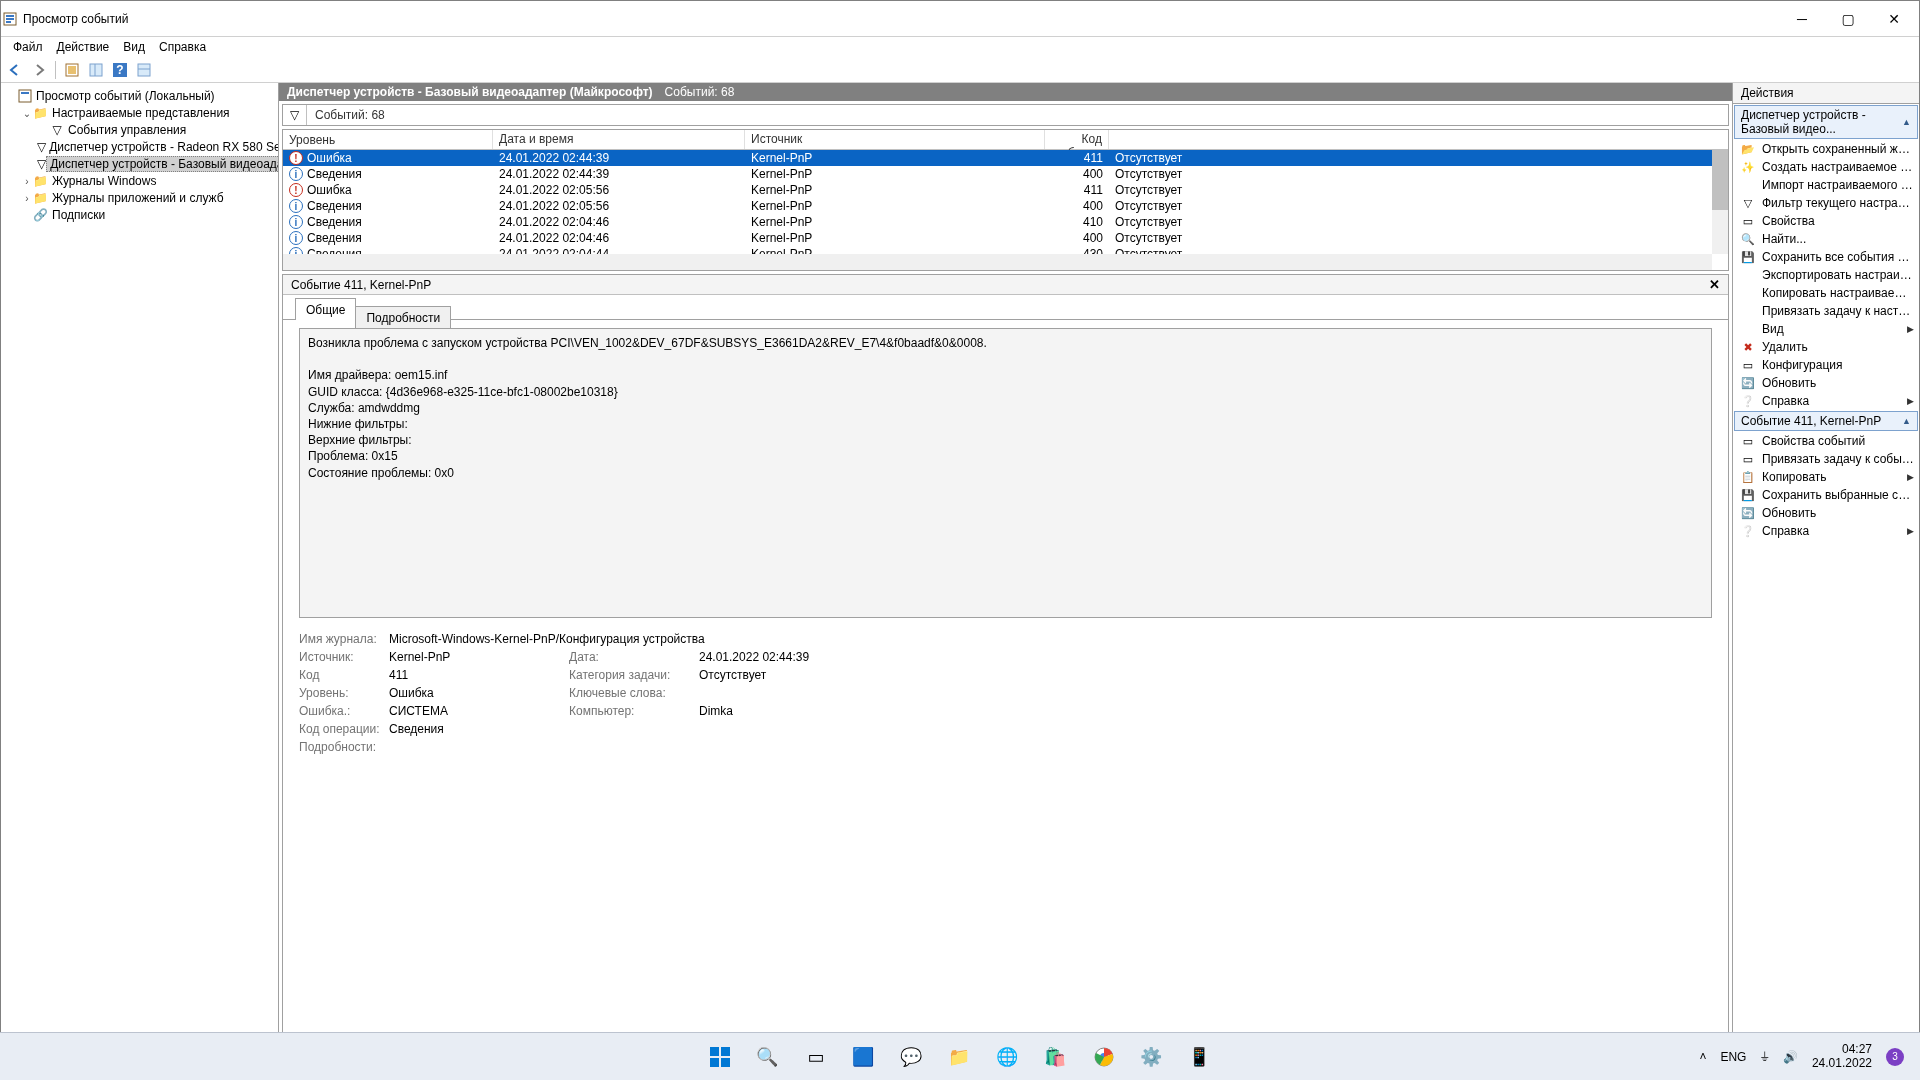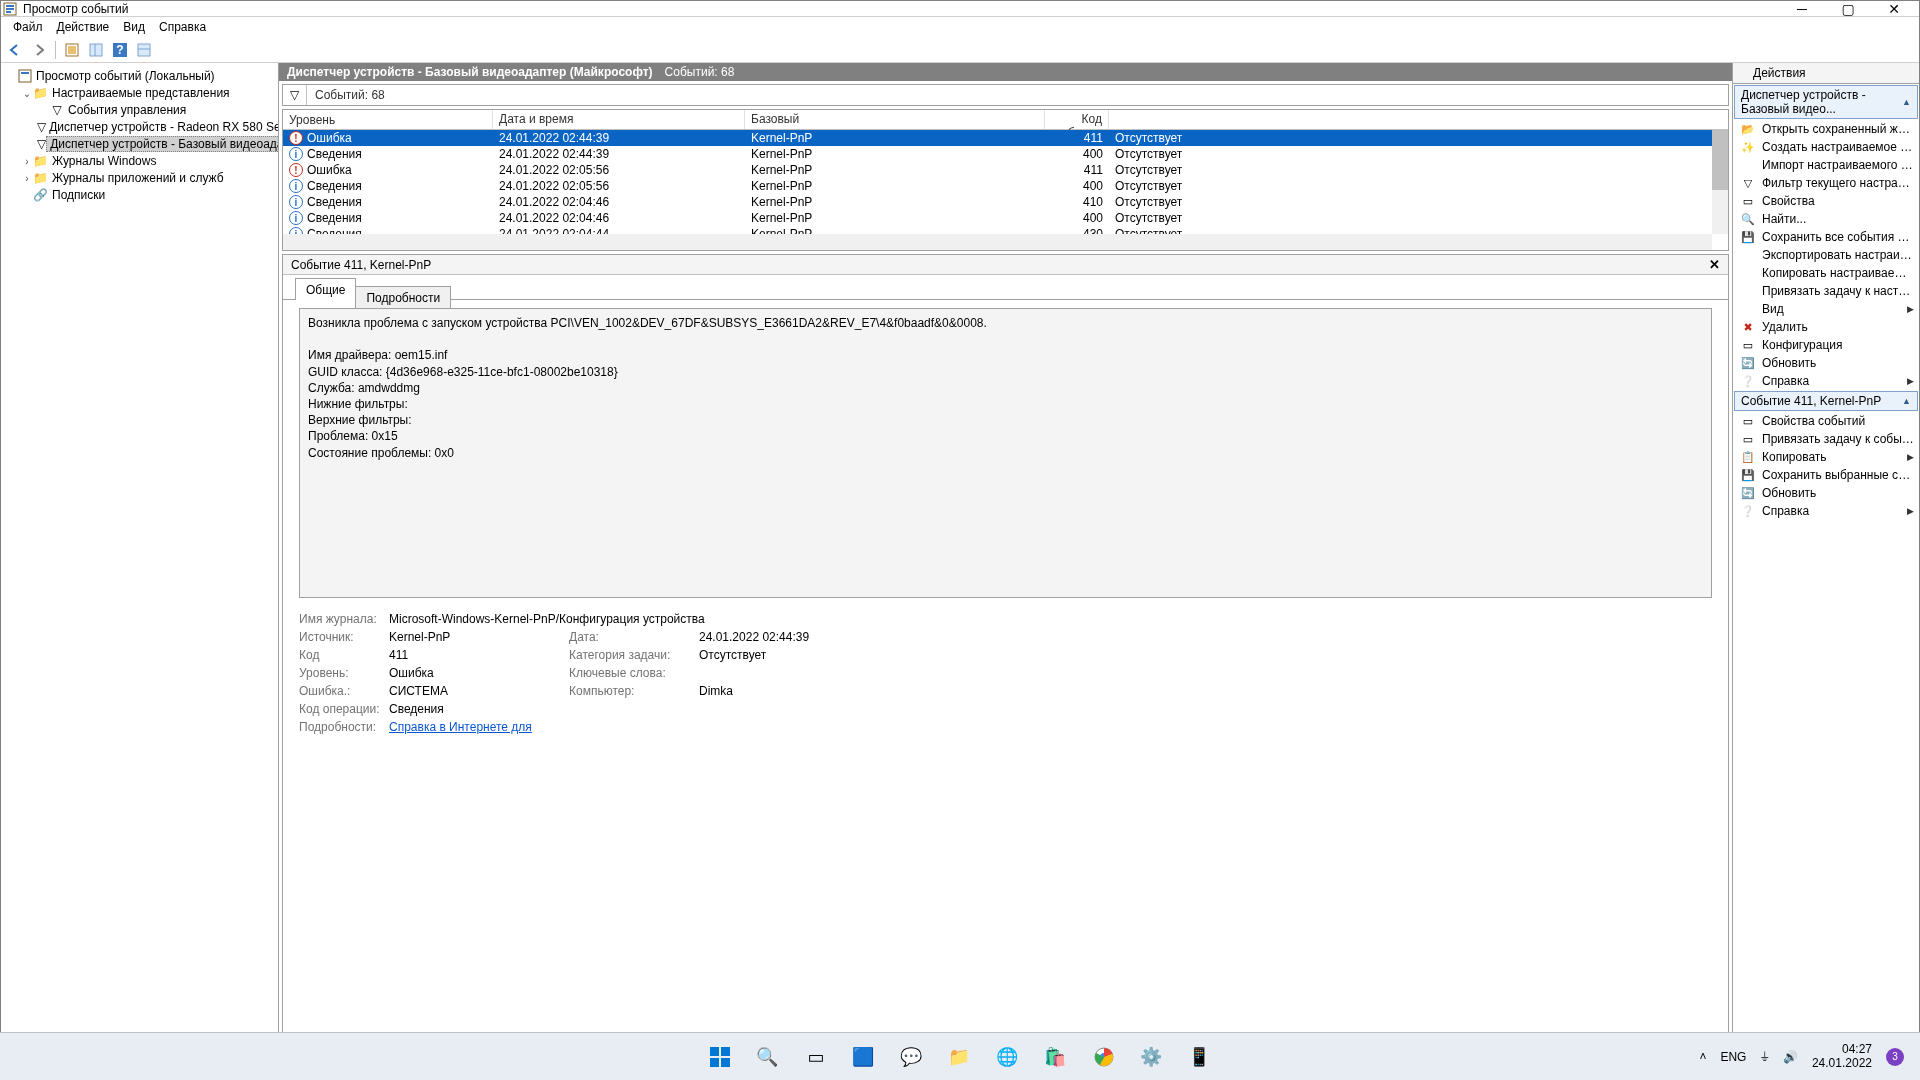--- a/index.html
+++ b/index.html
@@ -1,21 +1,21 @@
 <!DOCTYPE html>
 <html><head>
 <meta charset="utf-8">
 <style>
 * { margin: 0; padding: 0; box-sizing: border-box; font-family: "Segoe UI", Tahoma, sans-serif; font-size: 12px; }
 html, body { width: 1920px; height: 1080px; overflow: hidden; background: #fff; }
 
 .window { display: flex; flex-direction: column; width: 100%; height: 100%; border: 1px solid #808080; }
 
 
-.titlebar { display: flex; align-items: center; height: 16px; background: #fff; border-bottom: 1px solid #d0d0d0; padding: 0 2px; }
+.titlebar { display: flex; align-items: center; height: 36px; background: #fff; border-bottom: 1px solid #d0d0d0; padding: 0 2px; }
 .titlebar .icon { width: 14px; height: 14px; margin-right: 6px; display:flex;align-items:center;justify-content:center; }
 .titlebar .title { flex: 1; font-size: 12px; }
 .titlebar .ctrls { display: flex; gap: 0; }
 .titlebar .ctrls div { width: 46px; height: 20px; display: flex; align-items: center; justify-content: center; font-size: 14px; }
 
 
 .menubar { display: flex; gap: 2px; height: 20px; align-items: center; padding: 0 6px; background:#fff; }
 .menubar div { padding: 0 6px; }
 
 
@@ -72,21 +72,21 @@
 .tab { padding:4px 10px 3px; border:1px solid #a0a0a0; border-bottom:none; background:#fff; position:relative; top:1px; margin-right:-1px; }
 .tab.inactive { background:#f0f0f0; border-bottom:1px solid #a0a0a0; top:10px; }
 .details-body { border-top:1px solid #a0a0a0; flex:1; display:flex; flex-direction:column; padding:8px 16px; gap:8px; min-height:0; overflow:auto; }
 .details-msg { border:1px solid #a0a0a0; background:#f4f4f4; padding:6px 8px; white-space:pre-line; height:290px; overflow:auto; line-height:1.35; }
 .details-grid { display:grid; grid-template-columns:90px 180px 130px auto; row-gap:4px; margin-top:6px; }
 .details-grid .lbl { color:#737373; }
 .details-grid a.link { color:#0b57d0; text-decoration:underline; }
 
 
 .actions { width:186px; display:flex; flex-direction:column; }
-.actions-head { background:#f4f4f4; border-bottom:1px solid #a0a0a0; padding:3px 20px; font-size:12px; }
+.actions-head { background:#f4f4f4; border-bottom:1px solid #a0a0a0; padding:3px 8px; font-size:12px; }
 .actions-sect-head { background:#e9f1fb; border:1px solid #7da2ce; padding:2px 6px; display:flex; align-items:center; margin:1px;justify-content:flex-end; }
 .actions-sect-head .arrow { margin-left:auto; color:#335b8a; font-size:9px; }
 .action-item { display:flex; align-items:center; gap:6px; padding:2px 4px 2px 6px; margin:0 1px; height:18px; }
 .action-item .ic { width:16px; height:16px; display:flex; align-items:center; justify-content:center; font-size:11px; }
 .action-item .txt { flex:1; white-space:nowrap; overflow:hidden; text-overflow:ellipsis; }
 .action-item .ar { color:#333; font-size:9px; }
 
 
 .taskbar { position:fixed; bottom:0; left:0; right:0; height:48px; background:#e8edf4; border-top:1px solid #bcc3cf; display:flex; align-items:center; padding:0 16px; }
 .taskbar .center-apps { position:absolute; left:50%; transform:translateX(-50%); display:flex; gap:8px; }
@@ -225,21 +225,21 @@
       </div>
       <div class="filter-row">
         <span class="filter-ic">▽</span>
         <span class="filter-txt">Событий: 68</span>
       </div>
 
       <div class="event-table-wrap">
         <div class="evt-head">
           <div class="c-level">Уровень</div>
           <div class="c-date">Дата и время</div>
-          <div class="c-source">Базовый</div>
+          <div class="c-source">Источник</div>
           <div class="c-code">Код события</div>
         </div>
         <div class="evt-body" id="evt-body">
             <div class="evt-row sel">
               <div class="c-level">
                 <span class="evt-ic ic-error">!</span>
                 <span>Ошибка</span>
               </div>
               <div class="c-date">24.01.2022 02:44:39</div>
               <div class="c-source">Kernel-PnP</div>
@@ -363,21 +363,20 @@
 
             <span class="lbl">Ошибка.:</span>
             <span>СИСТЕМА</span>
             <span class="lbl">Компьютер:</span>
             <span>Dimka</span>
 
             <span class="lbl">Код операции:</span>
             <span style="grid-column:span 3">Сведения</span>
 
             <span class="lbl">Подробности:</span>
-            <a href="#" class="link" style="grid-column:span 3">Справка в Интернете для</a>
           </div>
         </div>
       </div>
     </div>
 
     <div class="actions">
       <div class="actions-head">Действия</div>
       <div class="actions-sect-head">
         <span>Диспетчер устройств - Базовый видео...</span>
         <span class="arrow">▲</span>

